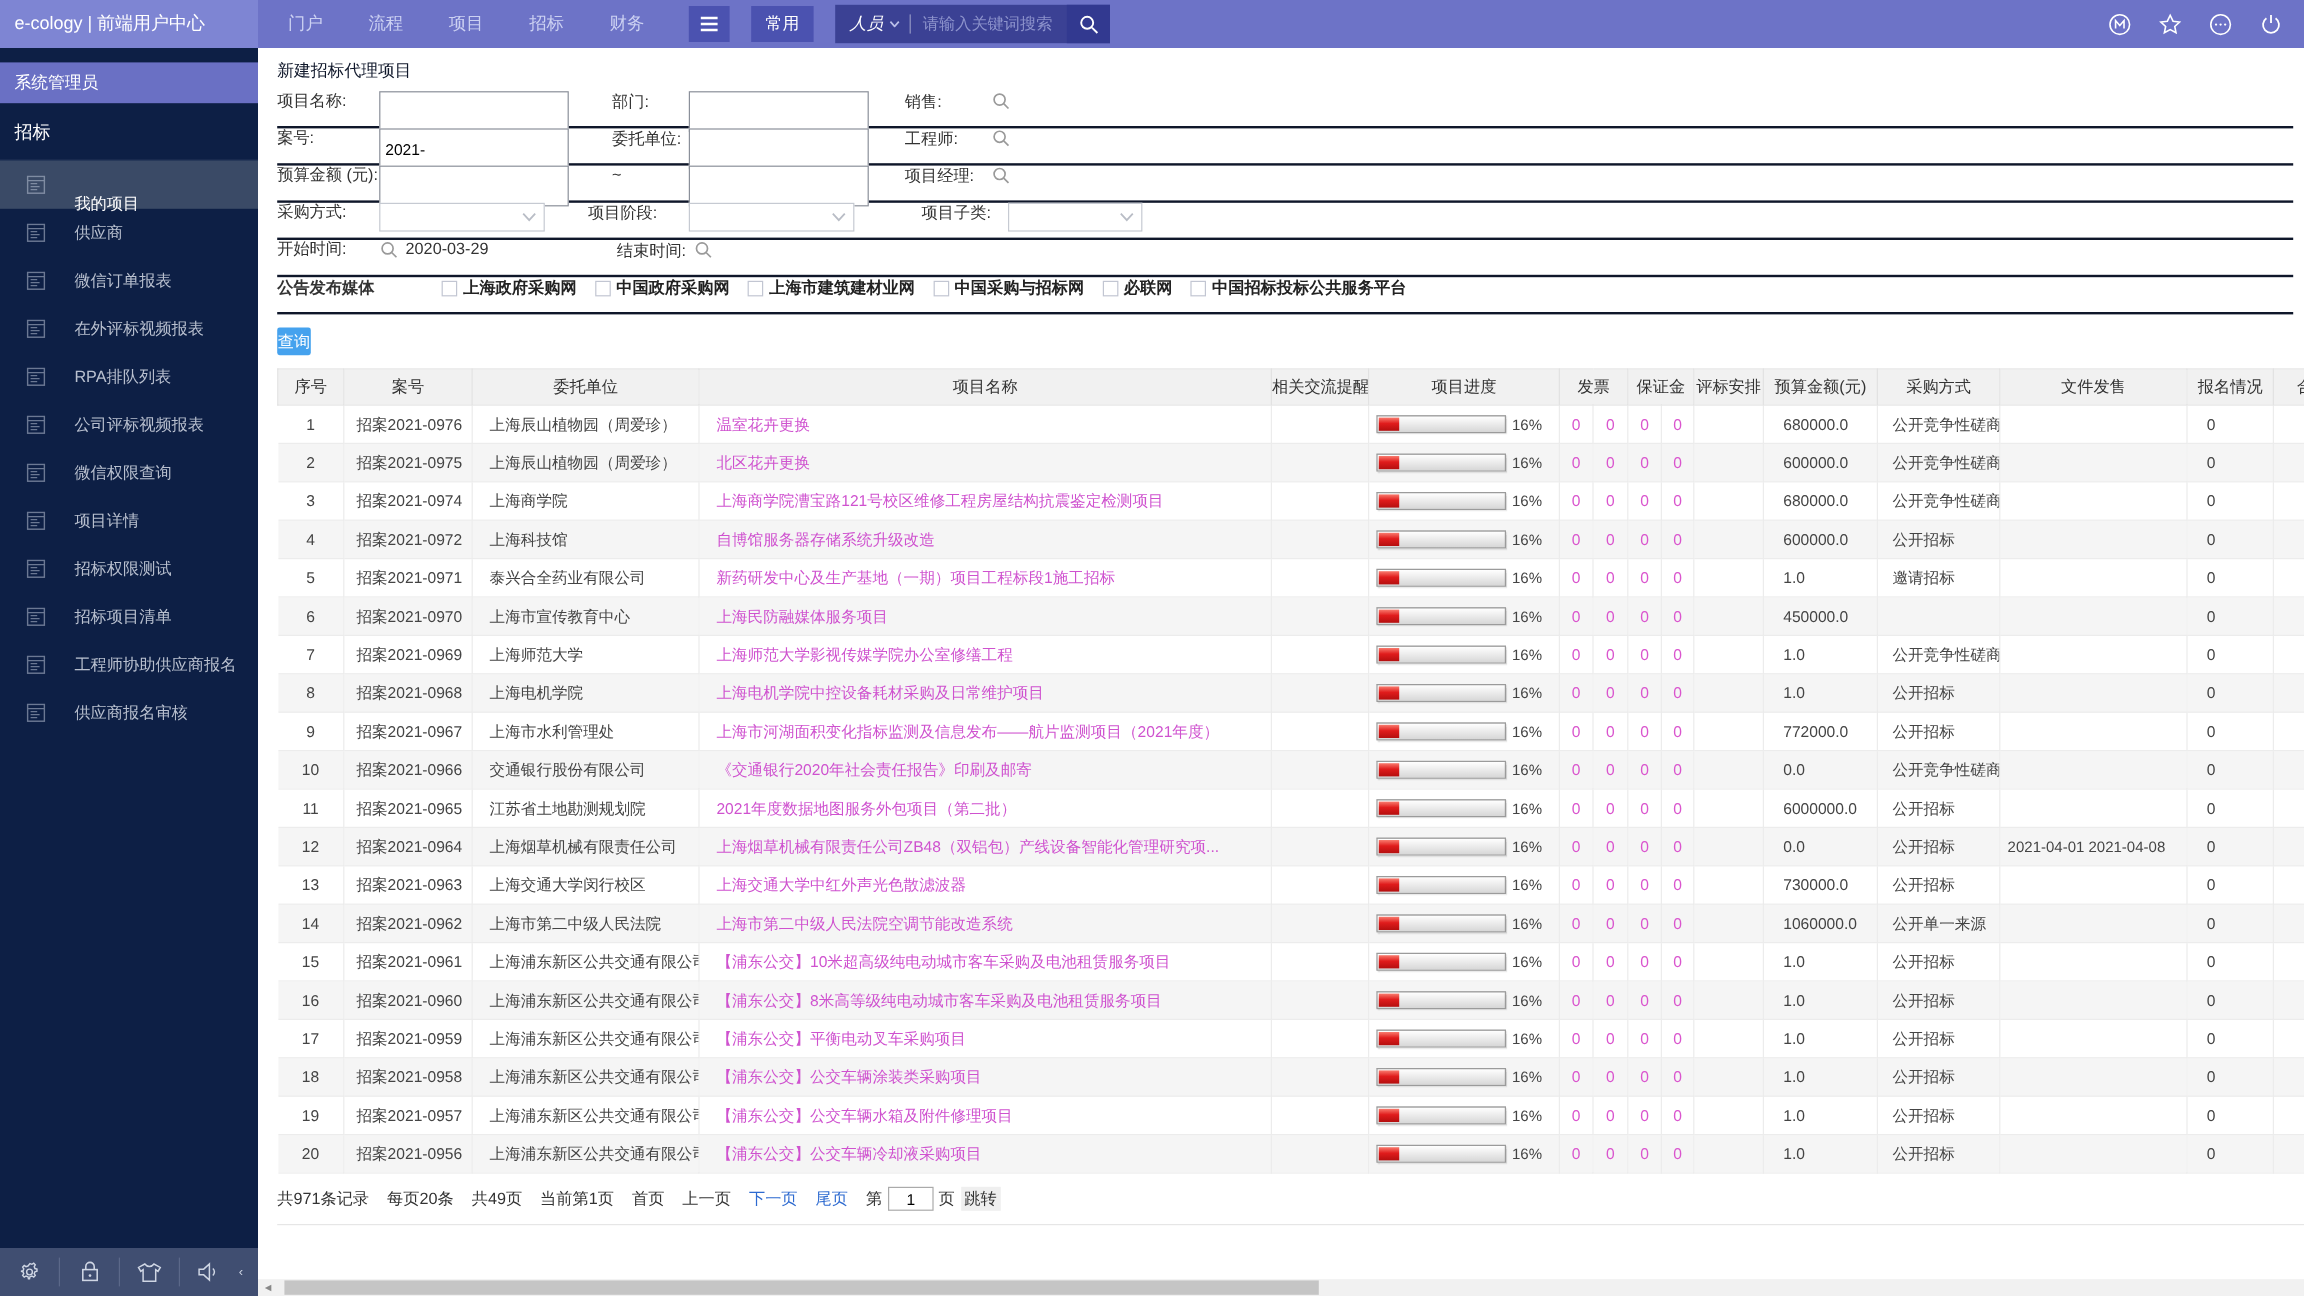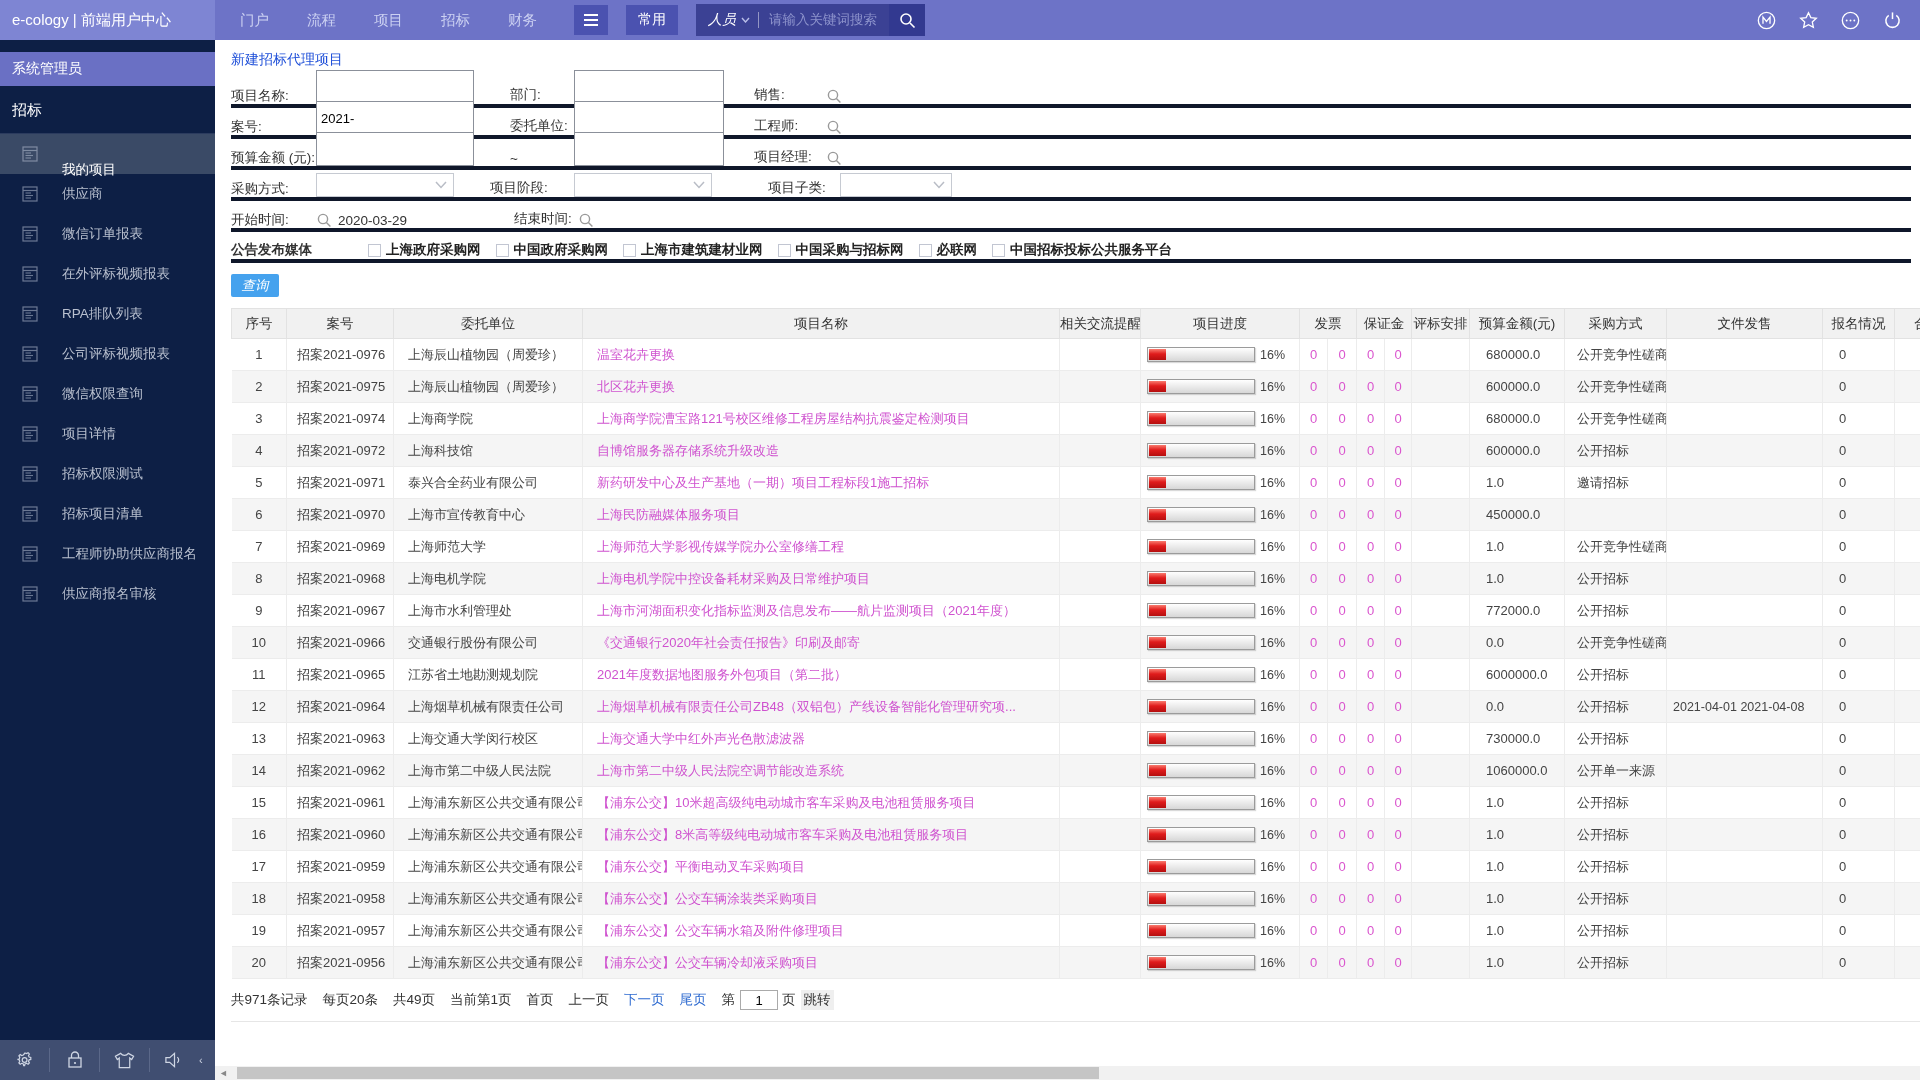--- a/index.html
+++ b/index.html
@@ -37,43 +37,43 @@
   .item.selected .ilabel { color:#fff;margin-top:32px; }
   .sfooter { position:absolute; bottom:0; left:0; width:215px; height:40px; background:#404e71;
     display:flex; align-items:center; }
   .fcell { flex:1; display:flex; align-items:center; justify-content:center; color:#cdd4e2; cursor:pointer; }
   .fdiv { width:1px; height:24px; background:#5b6889; }
   .collapse { width:16px; color:#cdd4e2; font-size:11px; cursor:pointer; }
 
   
   .main { position:absolute; top:40px; left:215px; right:0; bottom:0; background:#fff; overflow:hidden; }
   .content { padding:10px 0 0 16px; }
-  .newlink { color:#1d4ed8; font-size:14px; cursor:pointer; display:inline-block; margin-bottom:8px;text-align:center; }
-
-  .frow { display:flex; align-items:flex-end; height:31px; border-bottom:4px solid #0f172a;
+  .newlink { color:#0f172a; font-size:14px; cursor:pointer; display:inline-block; margin-bottom:8px;text-align:center; }
+
+  .frow { display:flex; align-items:flex-start; height:31px; border-bottom:2px solid #0f172a;
     width:1680px; font-size:13.5px; color:#333; }
   .lab1 { width:85px; line-height:1.15; flex:none; }
   .lab2 { width:64px; flex:none; }
   .lab3 { width:72px; flex:none; }
   .gap1 { margin-left:36px; } .gap2 { margin-left:30px; }
   .tin { width:158px; height:23px; border:1px solid #8b909a; background:#fff; font-size:13px; padding:16px 4px; }
   .tin2 { width:150px; }
   .sel { width:138px; height:24px; border:1px solid #c6cad2; background:#fff; color:#888;
     display:flex; align-items:center; justify-content:flex-end; padding-right:6px; cursor:pointer; }
   .sel3 { width:112px; }
   .mag { width:16px; height:16px; color:#9a9a9a; flex:none; cursor:pointer; }
   .dateval { margin-left:6px; color:#333; width:92px; }
   .medlab { width:137px; flex:none;font-weight:bold; }
   .chks { display:flex; gap:15px; }
   .chk { display:flex; align-items:center; gap:5px; cursor:pointer; }
   .box { width:13px; height:13px; border:1px solid #c2c6d2; background:#fff; flex:none; }
   .chk .ctext { font-weight:bold; font-size:13.5px; color:#222; white-space:nowrap; }
 
-  .querybtn { margin:11px 0 0 0; width:48px; height:23px; background:#45a2ee; color:#fff;
-    border:none; font-size:13.5px; cursor:pointer; border-radius:2px; display:block;font-style:italic; }
+  .querybtn { margin:11px 0 0 0; width:28px; height:23px; background:#45a2ee; color:#fff;
+    border:none; font-size:13.5px; cursor:pointer; border-radius:2px; display:block; }
 
   
   table { border-collapse:collapse; table-layout:fixed; width:1743px; margin-top:11px; }
   th { height:30px; background:#f1f1f1; font-weight:normal; font-size:13.5px; color:#333;
     border:1px solid #e2e2e2; white-space:nowrap; overflow:hidden; }
   td { height:32px; font-size:13px; color:#444; border-right:1px solid #ececec;
     border-bottom:1px solid #ececec; white-space:nowrap; overflow:hidden; }
   tbody tr:nth-child(even) td { background:#f5f5f5; }
   td.c { text-align:center; } td.pl10{padding-left:10px;} td.pl14{padding-left:14px;}
   td.pl16{padding-left:16px;} td.pl12{padding-left:12px;} td.pl6{padding-left:6px;font-size:12.5px;}

